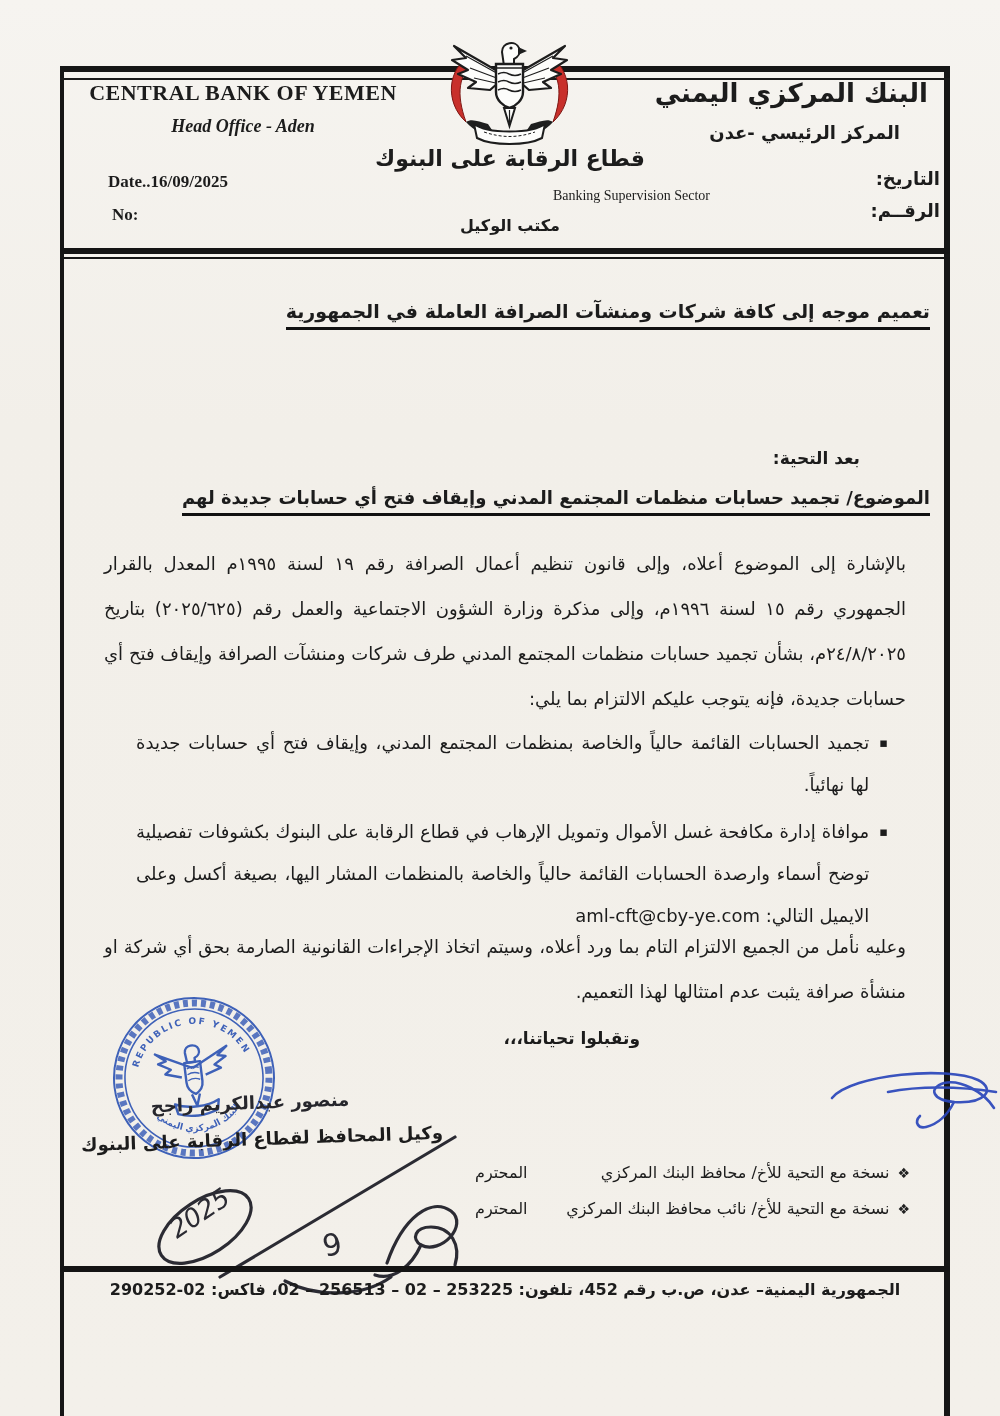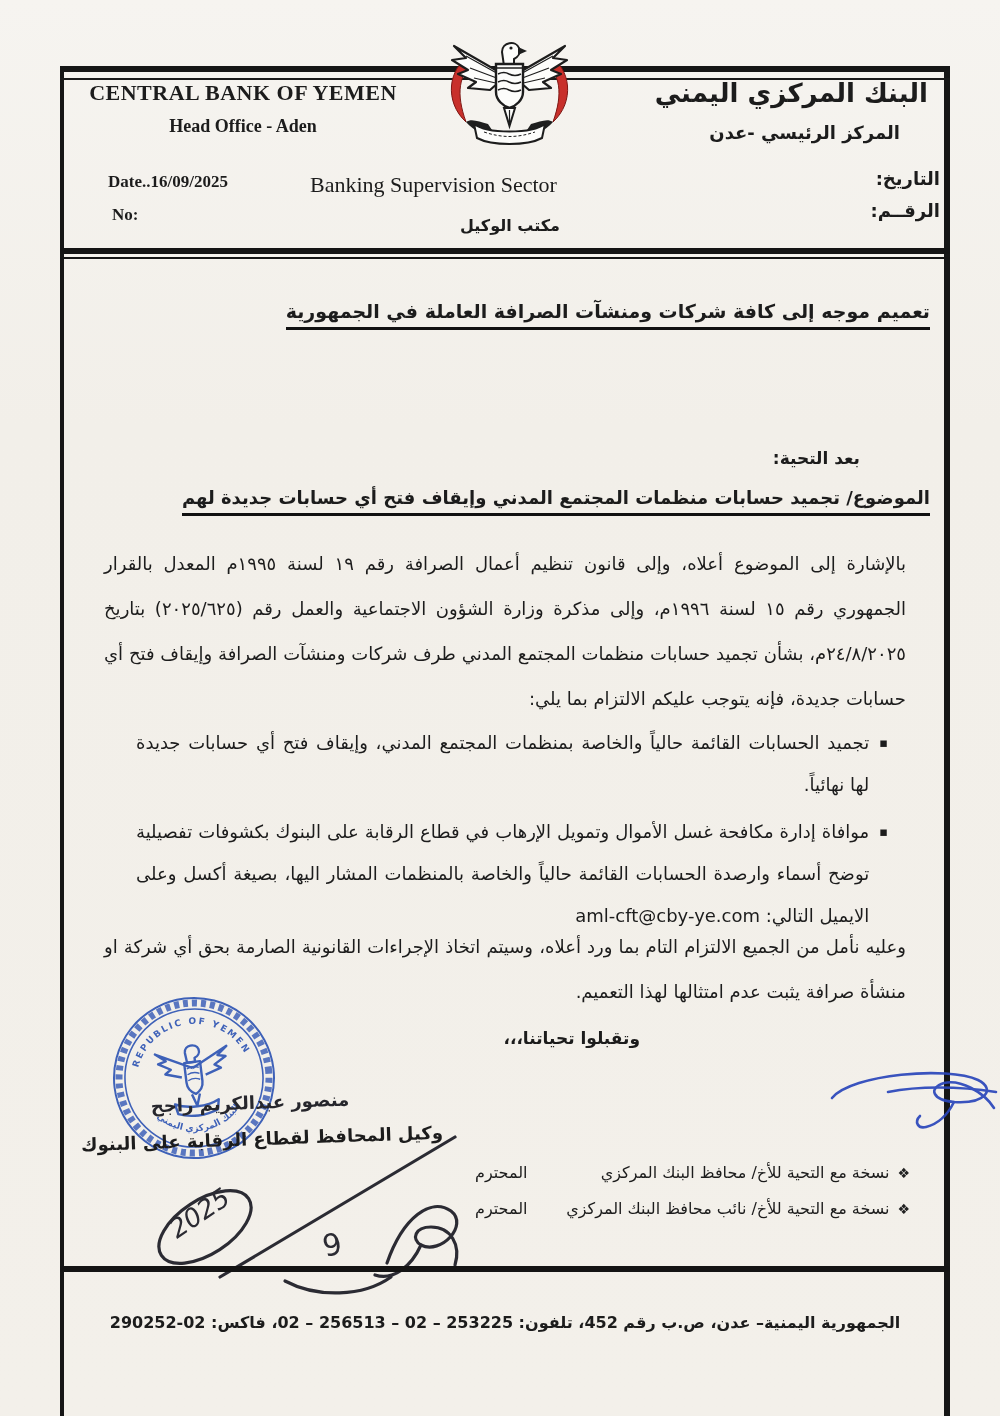--- a/index.html
+++ b/index.html
@@ -14,26 +14,26 @@
   
   .frame {
     position:absolute; left:60px; top:66px; width:890px; height:1350px;
     border-top:6px solid #161616; border-left:4px solid #161616; border-right:6px solid #161616;
   }
   .frame-inner-topline { position:absolute; left:60px; top:78px; width:890px; height:2px; background:#1a1a1a; }
   .hr-thick { position:absolute; background:#141414; }
   
   .en-block { position:absolute; left:88px; top:80px; width:310px; text-align:center; font-family:"Liberation Serif", serif; }
   .en-bank { font-size:22px; font-weight:bold; letter-spacing:.5px; }
-  .en-office { font-size:18px; font-weight:bold; margin-top:10px; }
+  .en-office { font-size:18px; font-weight:bold; margin-top:10px;font-style:italic; }
   .date-line { position:absolute; left:108px; top:172px; font-family:"Liberation Serif", serif; font-weight:bold; font-size:17px; }
   .no-line { position:absolute; left:112px; top:205px; font-family:"Liberation Serif", serif; font-weight:bold; font-size:17px; }
   .emblem { position:absolute; left:432px; top:30px; }
   .sector-ar { position:absolute; left:330px; top:146px; width:360px; text-align:center; direction:rtl; font-size:22px; font-weight:bold; }
-  .sector-en { position:absolute; left:310px; top:172px; width:400px; text-align:left; font-family:"Liberation Serif", serif; font-size:22px; }
+  .sector-en { position:absolute; left:310px; top:188px; width:400px; text-align:right; font-family:"Liberation Serif", serif; font-size:14px; }
   .office-deputy { position:absolute; left:380px; top:216px; width:260px; text-align:center; direction:rtl; font-size:16px; font-weight:bold; }
   .ar-bank { position:absolute; right:72px; top:78px; direction:rtl; font-size:26px; font-weight:bold; letter-spacing:-1px; }
   .ar-office { position:absolute; right:100px; top:122px; direction:rtl; font-size:18px; font-weight:bold; }
   .ar-date { position:absolute; right:60px; top:168px; direction:rtl; font-size:18px; font-weight:bold; }
   .ar-no { position:absolute; right:60px; top:200px; direction:rtl; font-size:18px; font-weight:bold; }
   
   .center-wrap { position:absolute; left:80px; width:850px; text-align:right; direction:rtl; }
   .uline { display:inline-block; border-bottom:3px solid #111; padding-bottom:5px; font-weight:bold; }
   .title-wrap { top:300px; }
   .title-text { font-size:19px; letter-spacing:0; }
@@ -53,21 +53,21 @@
   .stamp { position:absolute; left:110px; top:994px; opacity:.92; transform:rotate(-7deg); }
   .sig-name { position:absolute; left:120px; top:1092px; width:260px; text-align:center; direction:rtl; font-size:18px; font-weight:bold; color:#26262c; transform:rotate(-2deg); }
   .sig-title { position:absolute; left:72px; top:1128px; width:380px; text-align:center; direction:rtl; font-size:18px; font-weight:bold; transform:rotate(-2deg); }
   .handwriting { position:absolute; left:125px; top:1135px; }
   .right-sign { position:absolute; left:828px; top:1052px; }
   
   .cc-row { position:absolute; right:90px; width:435px; display:flex; direction:rtl; justify-content:space-between; font-size:16px; }
   .cc-row .cc-text { white-space:nowrap; }
   .cc-bullet { color:#222; margin-left:8px; font-size:14px; }
   
-  .footer-ar { position:absolute; left:70px; right:60px; top:1280px; text-align:center; direction:rtl; font-size:16px; font-weight:bold;margin-top:33px; }
+  .footer-ar { position:absolute; left:70px; right:60px; top:1280px; text-align:center; direction:rtl; font-size:16px; font-weight:bold; }
   .footer-en { position:absolute; left:70px; right:60px; top:1306px; text-align:center; font-family:"Liberation Serif", serif; font-size:17px; }
 </style>
 </head>
 <body>
 
 <div class="page">
 
   <div class="frame"></div>
   <div class="frame-inner-topline"></div>
 
@@ -100,20 +100,21 @@
     <path d="M66,44 Q72,41 77,44 Q83,47 89,44 M66,52 Q72,49 77,52 Q83,55 89,52 M66,60 Q72,57 77,60 Q83,63 89,60" stroke="#1d1d1d" stroke-width="1.5" fill="none"></path>
     <path d="M64,38 L91,38" stroke="#1d1d1d" stroke-width="1.5"></path>
 
     <path d="M72,78 L77.5,96 L83,78 Z" fill="#fdfdfb" stroke="#1d1d1d" stroke-width="2"></path>
     <path d="M77.5,80 L77.5,93" stroke="#1d1d1d" stroke-width="1.2"></path>
 
     <path d="M42,94 C55,104 100,104 113,94 L110,108 C95,116 60,116 45,108 Z" fill="#fdfdfb" stroke="#1d1d1d" stroke-width="2"></path>
     <path d="M52,102 C70,108 85,108 103,102" stroke="#1d1d1d" stroke-width="1" fill="none" stroke-dasharray="3 2"></path>
   </svg>
 
+  <div class="sector-ar">قطاع الرقابة على البنوك</div>
   <div class="sector-en">Banking Supervision Sector</div>
   <div class="office-deputy">مكتب الوكيل</div>
 
   <div class="ar-bank">البنك المركزي اليمني</div>
   <div class="ar-office">المركز الرئيسي -عدن</div>
   <div class="ar-date">التاريخ:</div>
   <div class="ar-no">الرقــم:</div>
 
   <div class="hr-thick" style="left:60px; width:890px; top:248px; height:6px;"></div>
   <div class="hr-thick" style="left:60px; width:890px; top:257px; height:2px;"></div>

